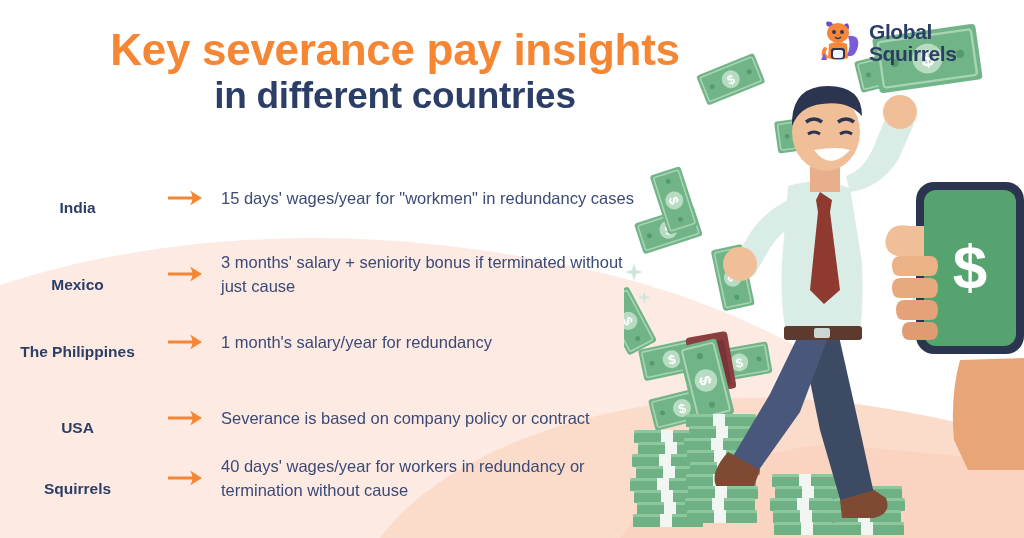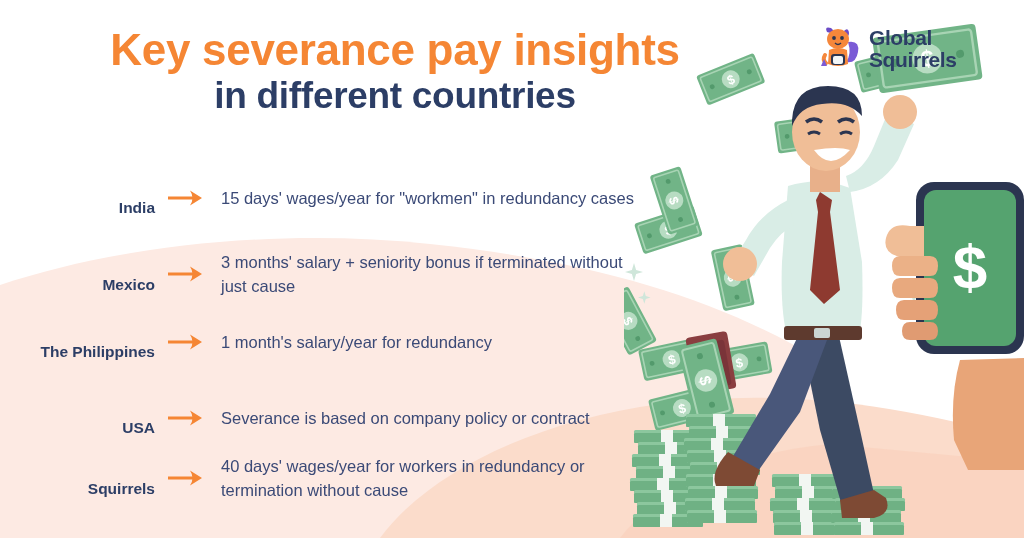--- a/index.html
+++ b/index.html
@@ -49,21 +49,21 @@
     font-size: 37px;
     font-weight: 700;
     color: #2C3E66;
     letter-spacing: -0.3px;
   }
 
   
   .logo {
     position: absolute;
     left: 818px;
-    top: 26px;
+    top: 20px;
     display: flex;
     align-items: center;
     gap: 7px;
   }
   .logo-mark {
     width: 44px;
     height: 46px;
     flex: none;
   }
   .logo-text {
@@ -88,21 +88,21 @@
   .row {
     position: absolute;
     display: flex;
     align-items: center;
     left: 0;
     width: 640px;
   }
   .country {
     width: 155px;
     flex: none;
-    text-align: right;
+    text-align: center;
     font-size: 15.5px;
     font-weight: 700;
     color: #2C3E66;
     line-height: 1.25;
     padding-right: 2px;
     margin-top: 20px;
   }
   .arrow {
     width: 62px;
     flex: none;

